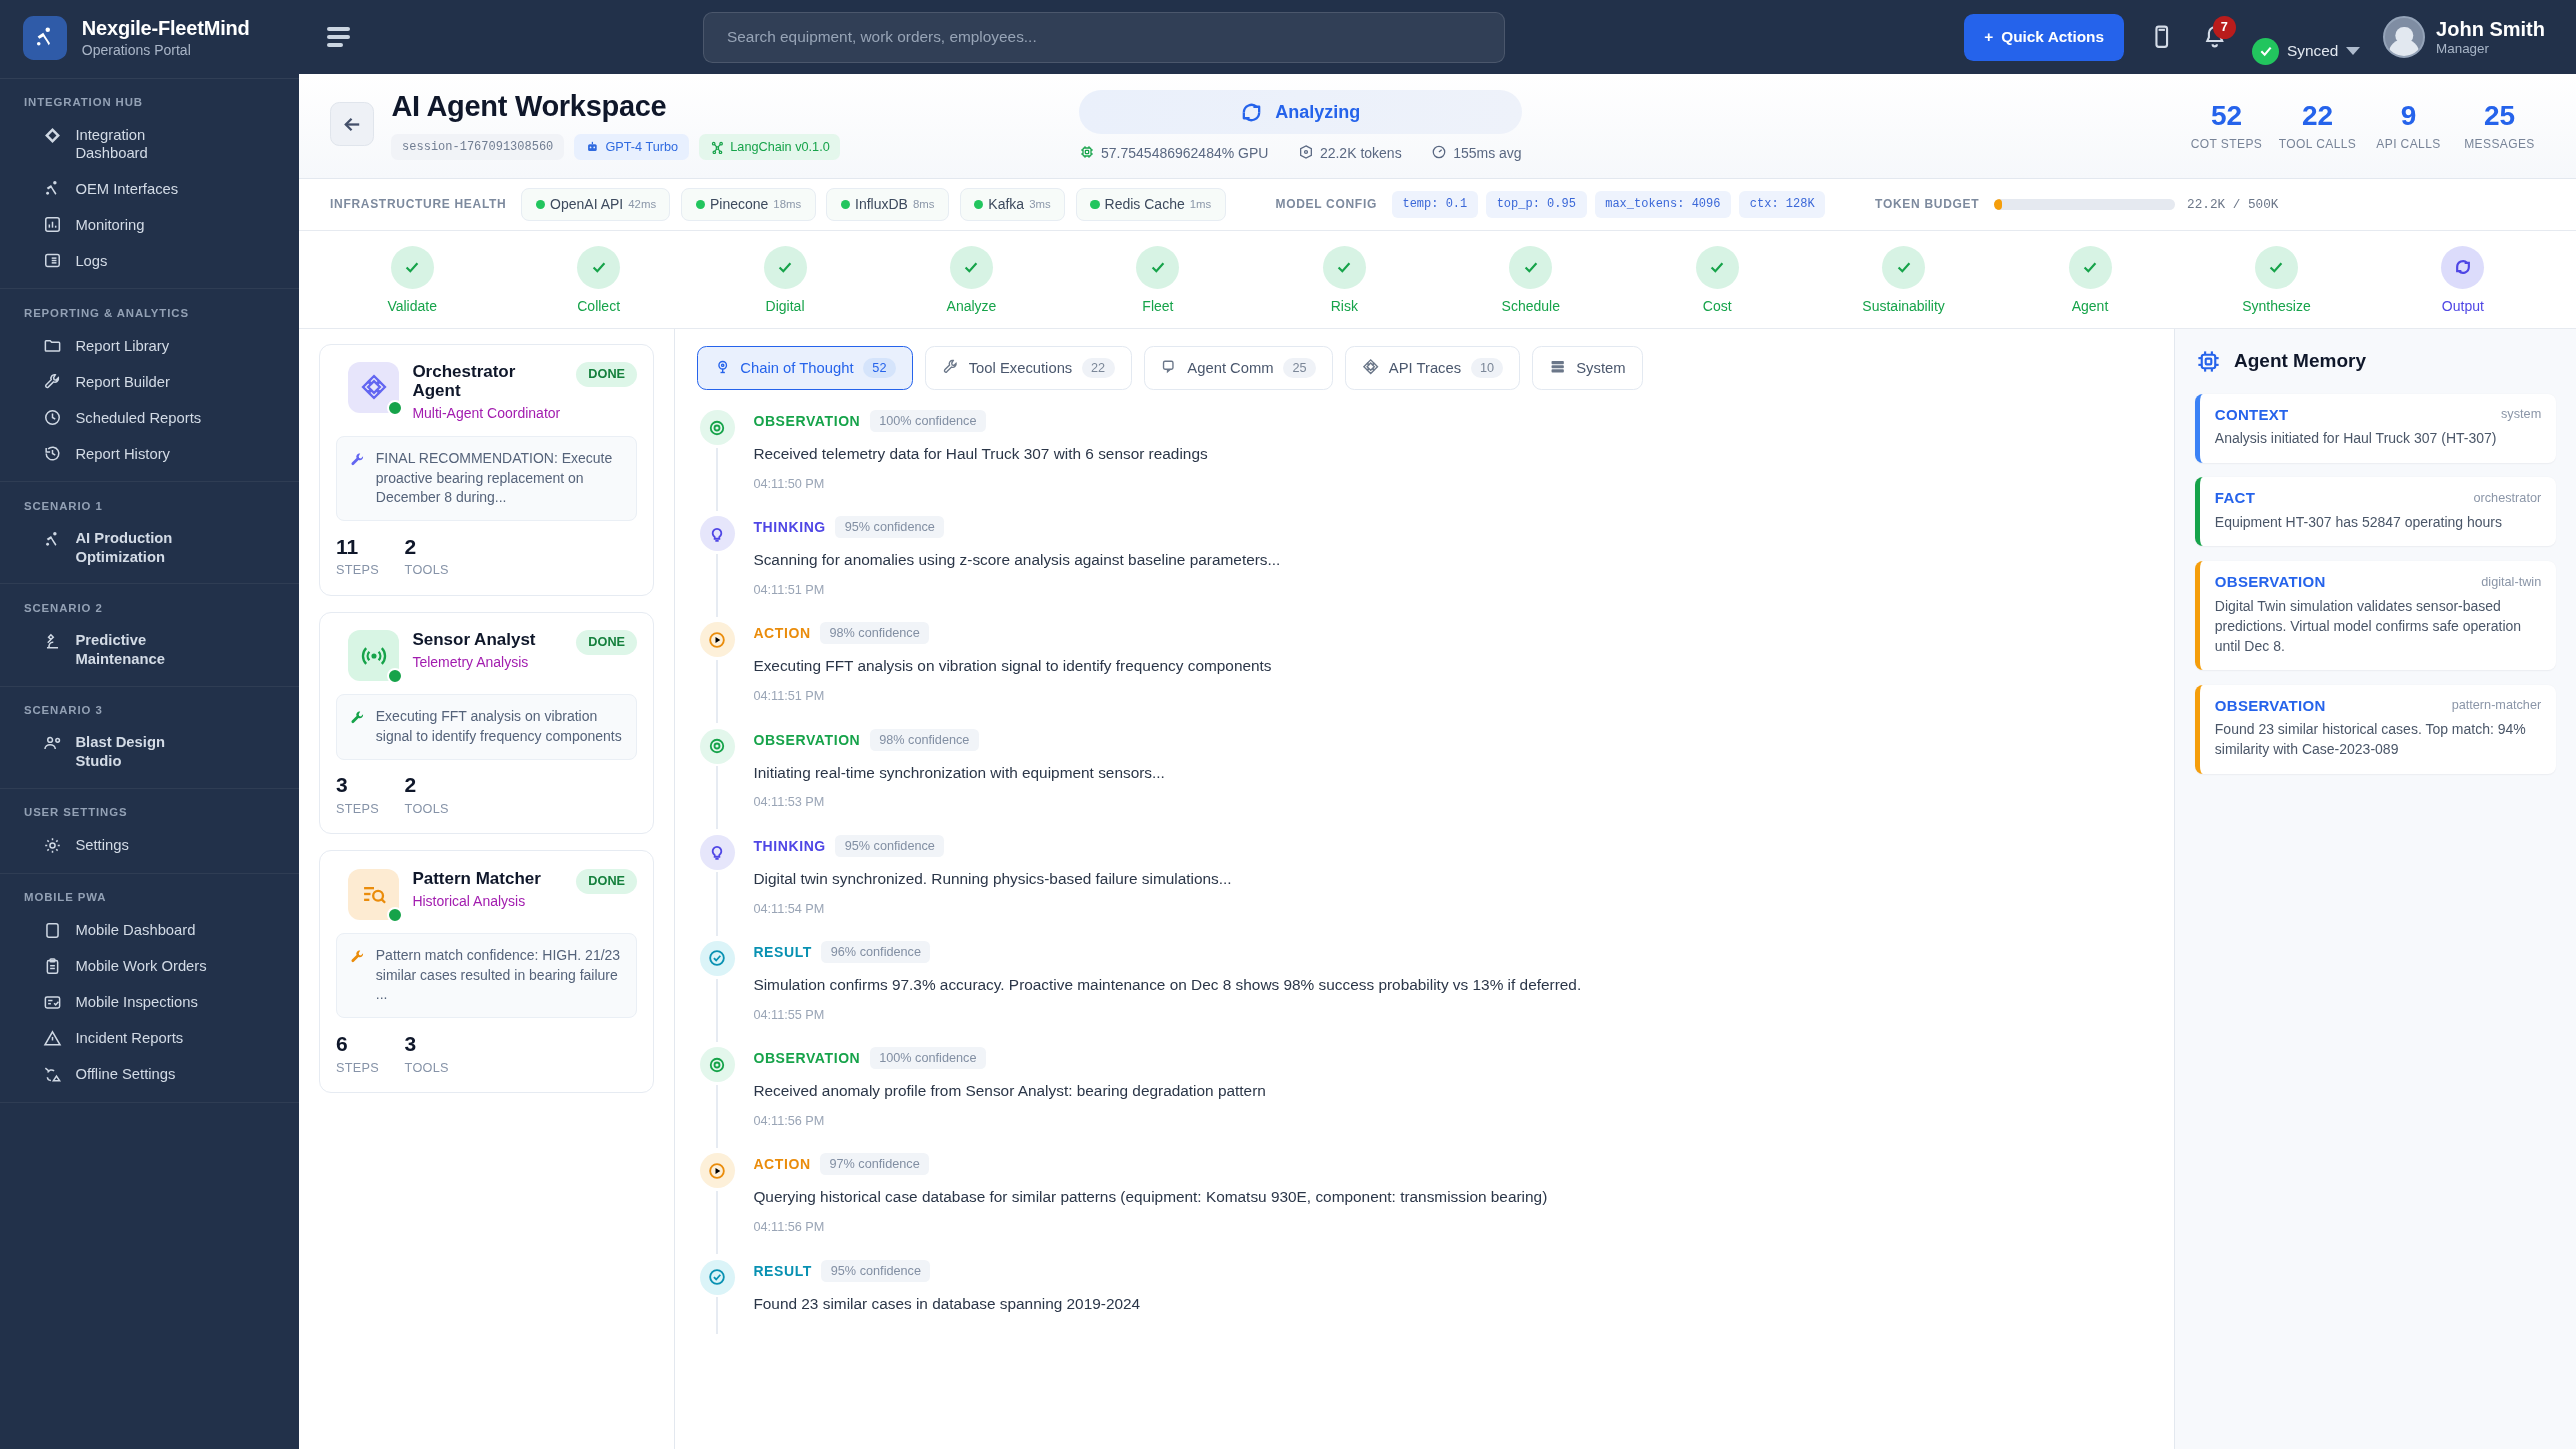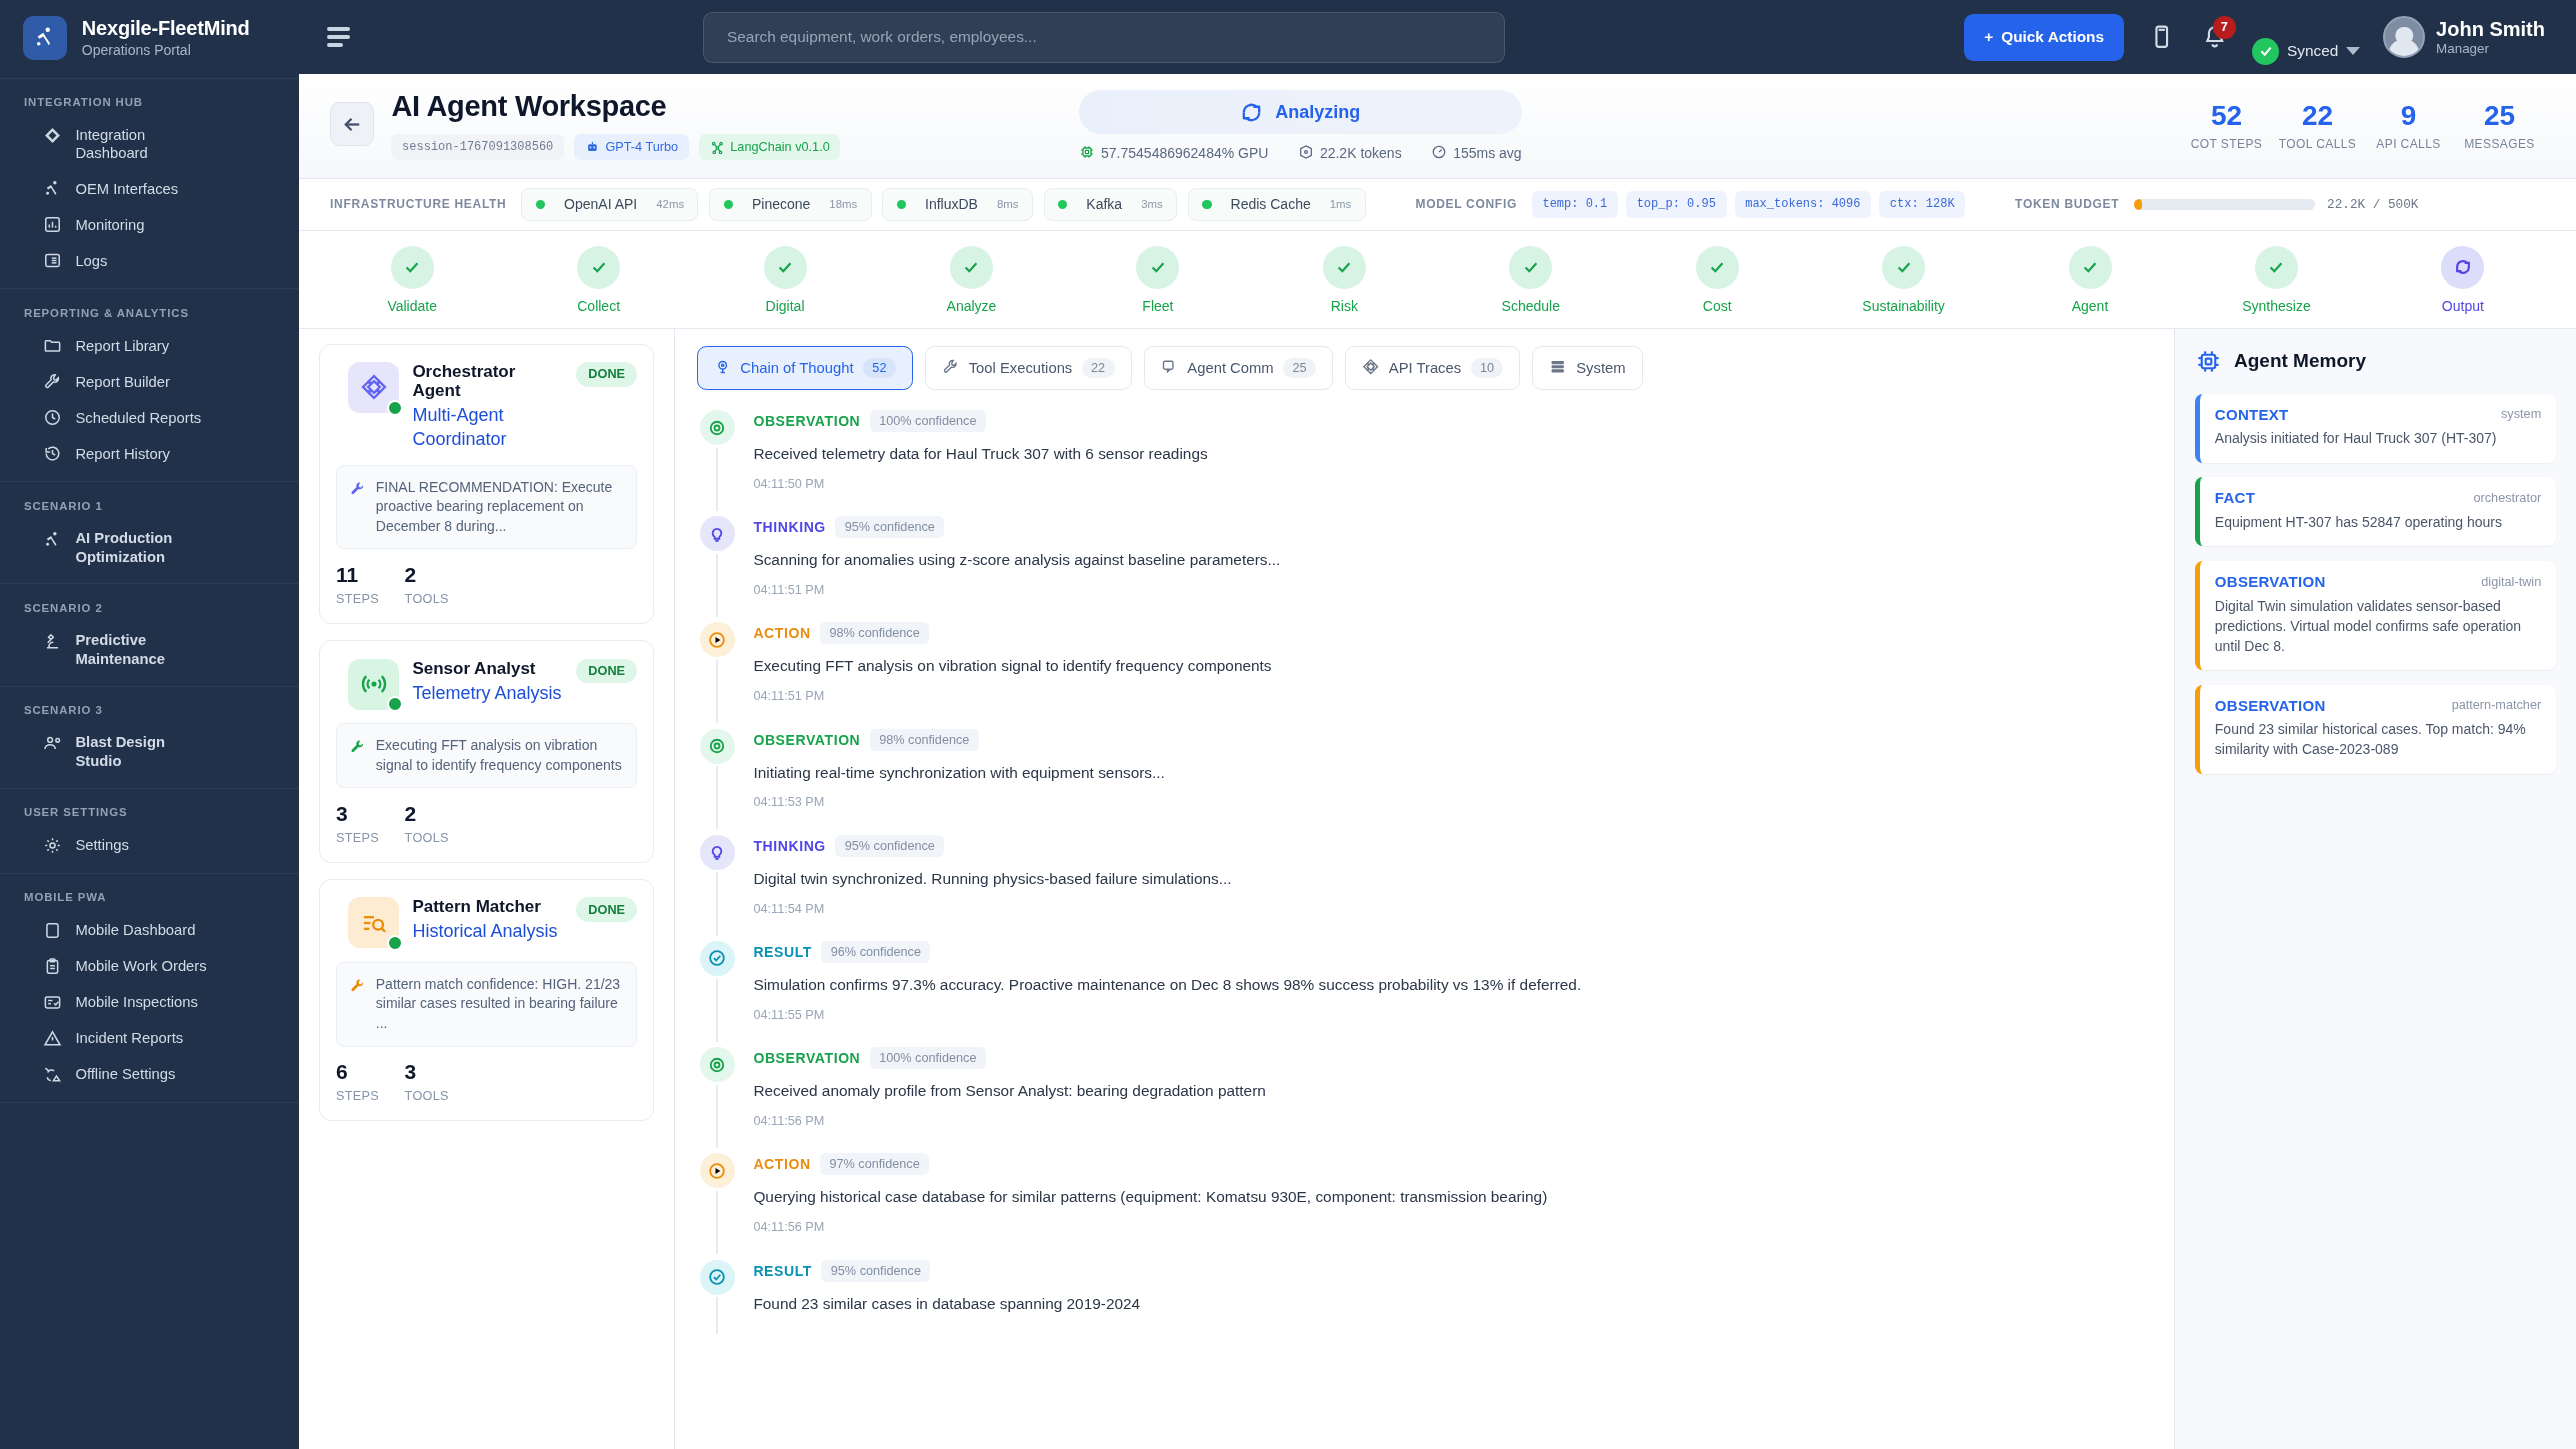--- a/index.html
+++ b/index.html
@@ -145,21 +145,21 @@
   .stat-lbl { font-size:12px; color:#788498; letter-spacing:0.4px; margin-top:6.7px; }
 
   
   .infrabar {
     background:#ffffff; border-bottom:0.7px solid #e6eaf0;
     padding: 9.4px 31px; display:flex; align-items:center; gap: 14.8px;
   }
   .bar-label { font-size:12px; letter-spacing:0.7px; color:#7d8a9e; font-weight:600;}
   .svc {
     background:#f7fbf9; border:0.7px solid #e7edf3; border-radius:8px;
-    padding: 7.4px 13.4px; display:flex; align-items:center; gap:19px; font-size:14px; color:#3d4a5e;
+    padding: 7.4px 13.4px; display:flex; align-items:center; gap:5px; font-size:14px; color:#3d4a5e;
   }
   .svc .d { width: 9.4px; height:9.4px; border-radius:50%; background:#22c55e; }
   .svc .ms { font-size:11.4px; color:#8b97a9; }
   .cfg {
     background:#eef3fd; border-radius:6px; padding:6.7px 10.7px;
     font-family:"Liberation Mono", monospace; font-size:12px; color:#3b68d8;
   }
   .budget-wrap { display:flex; align-items:center; gap:12px;text-align:center; }
   .budget-track { width: 181px; height:10.7px; border-radius:5.4px; background:#e5e9f0; overflow:hidden; position:relative;}
   .budget-fill { height:100%; background:#f59e0b; border-radius:5.4px; }
@@ -195,21 +195,21 @@
   .agents-title { font-size:19.5px; font-weight:700; color:#0f172a;}
   .active-pill { background:#ddf6e8; color:#15803d; border-radius:670px; padding:6px 14.8px; font-size:14px;}
   .agents-list { padding: 14.8px 20px; display:flex; flex-direction:column; gap:16px; overflow:hidden;}
   .agent-card { border:0.7px solid #e6ebf2; border-radius:12px; padding: 17.4px 16px; }
   .agent-top { display:flex; gap:13.4px; align-items:flex-start;padding-left:12px; }
   .agent-ico { width:51px;height:51px;border-radius:12px;display:flex;align-items:center;justify-content:center;position:relative; flex:0 0 51px;}
   .agent-ico svg { width: 28px; height:28px; }
   .agent-ico .online { position:absolute; right:-4px; bottom:-2.7px; width:16px;height:16px;border-radius:50%;background:#16a34a;border:2px solid #fff;}
   .agent-meta { flex:1; display:flex; flex-direction:column; gap:3.4px; }
   .agent-name { font-size:17px; font-weight:700; color:#0f172a; line-height:1.15;}
-  .agent-sub { font-size:18px; color:#1d4ed8; line-height:1.3;}
+  .agent-sub { font-size:14px; color:#a21caf; line-height:1.3;}
   .done-pill { background:#ddf6e8; color:#15803d; border-radius:670px; padding:5.4px 12px; font-size:12.7px; font-weight:700; align-self:flex-start;}
   .agent-note {
     margin-top: 13.4px; background:#f8fafc; border:0.7px solid #eaeff5; border-radius:8px;
     padding: 12px 12px; display:flex; gap:9.4px; align-items:flex-start;
   }
   .agent-note svg { width:17.4px;height:17.4px; flex:0 0 17.4px; margin-top:2px;}
   .agent-note .txt { font-size:14px; color:#55637a; line-height:1.4;}
   .agent-stats { margin-top:14.8px; display:flex; gap:25.5px; }
   .astat { display:flex; flex-direction:column; gap:6.7px; }
   .astat .v { font-size:21px; font-weight:700; color:#0f172a; line-height:1;}

